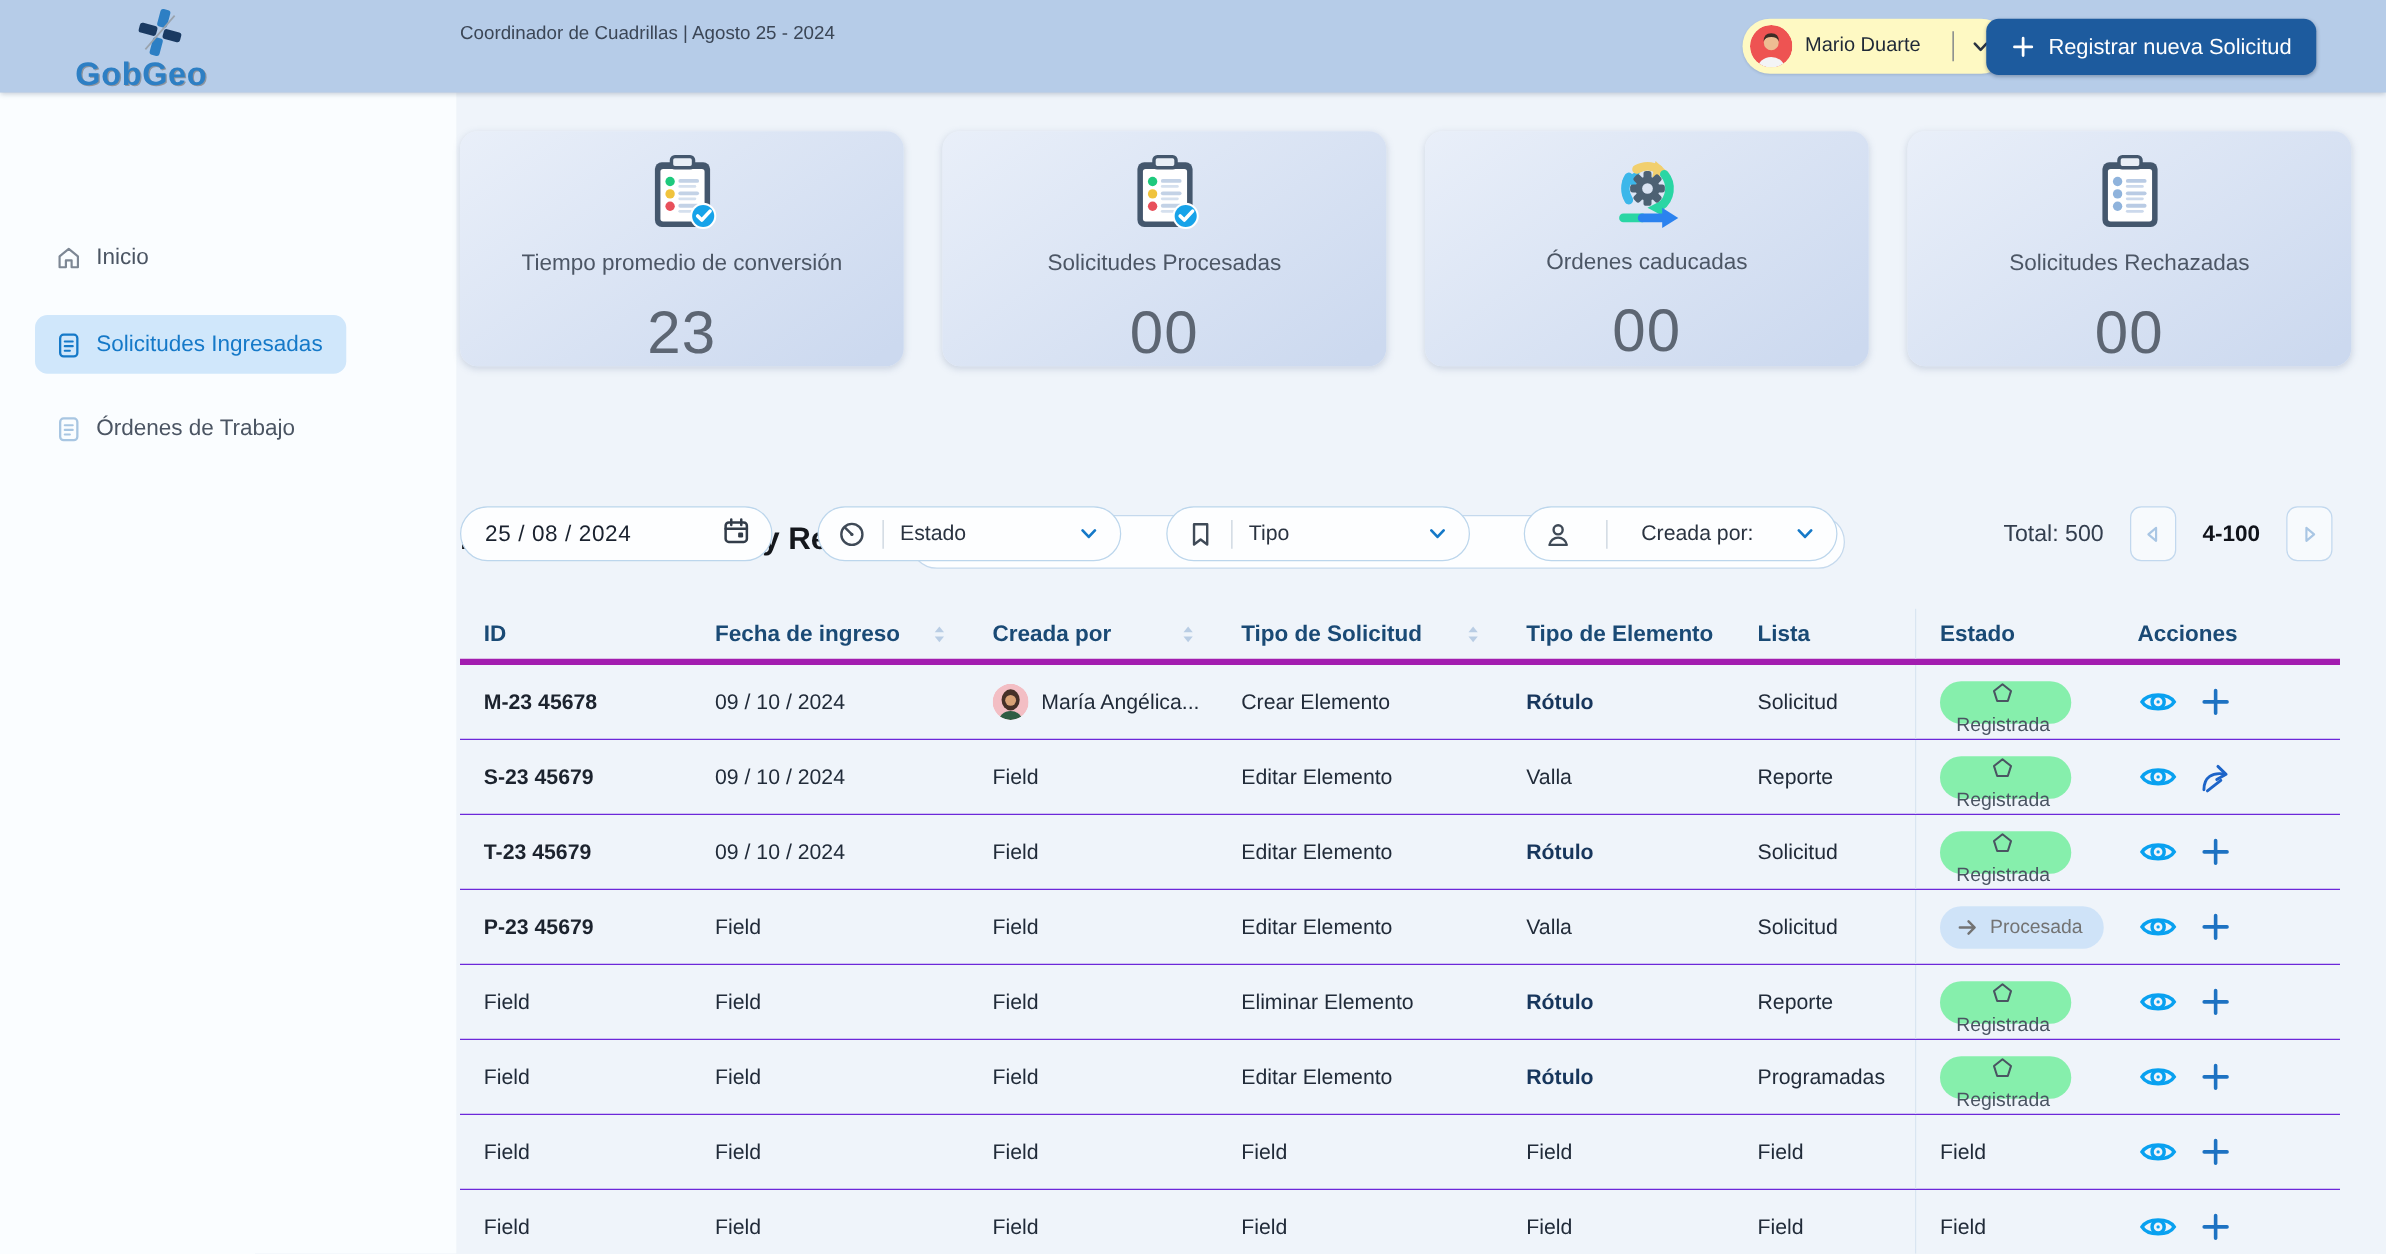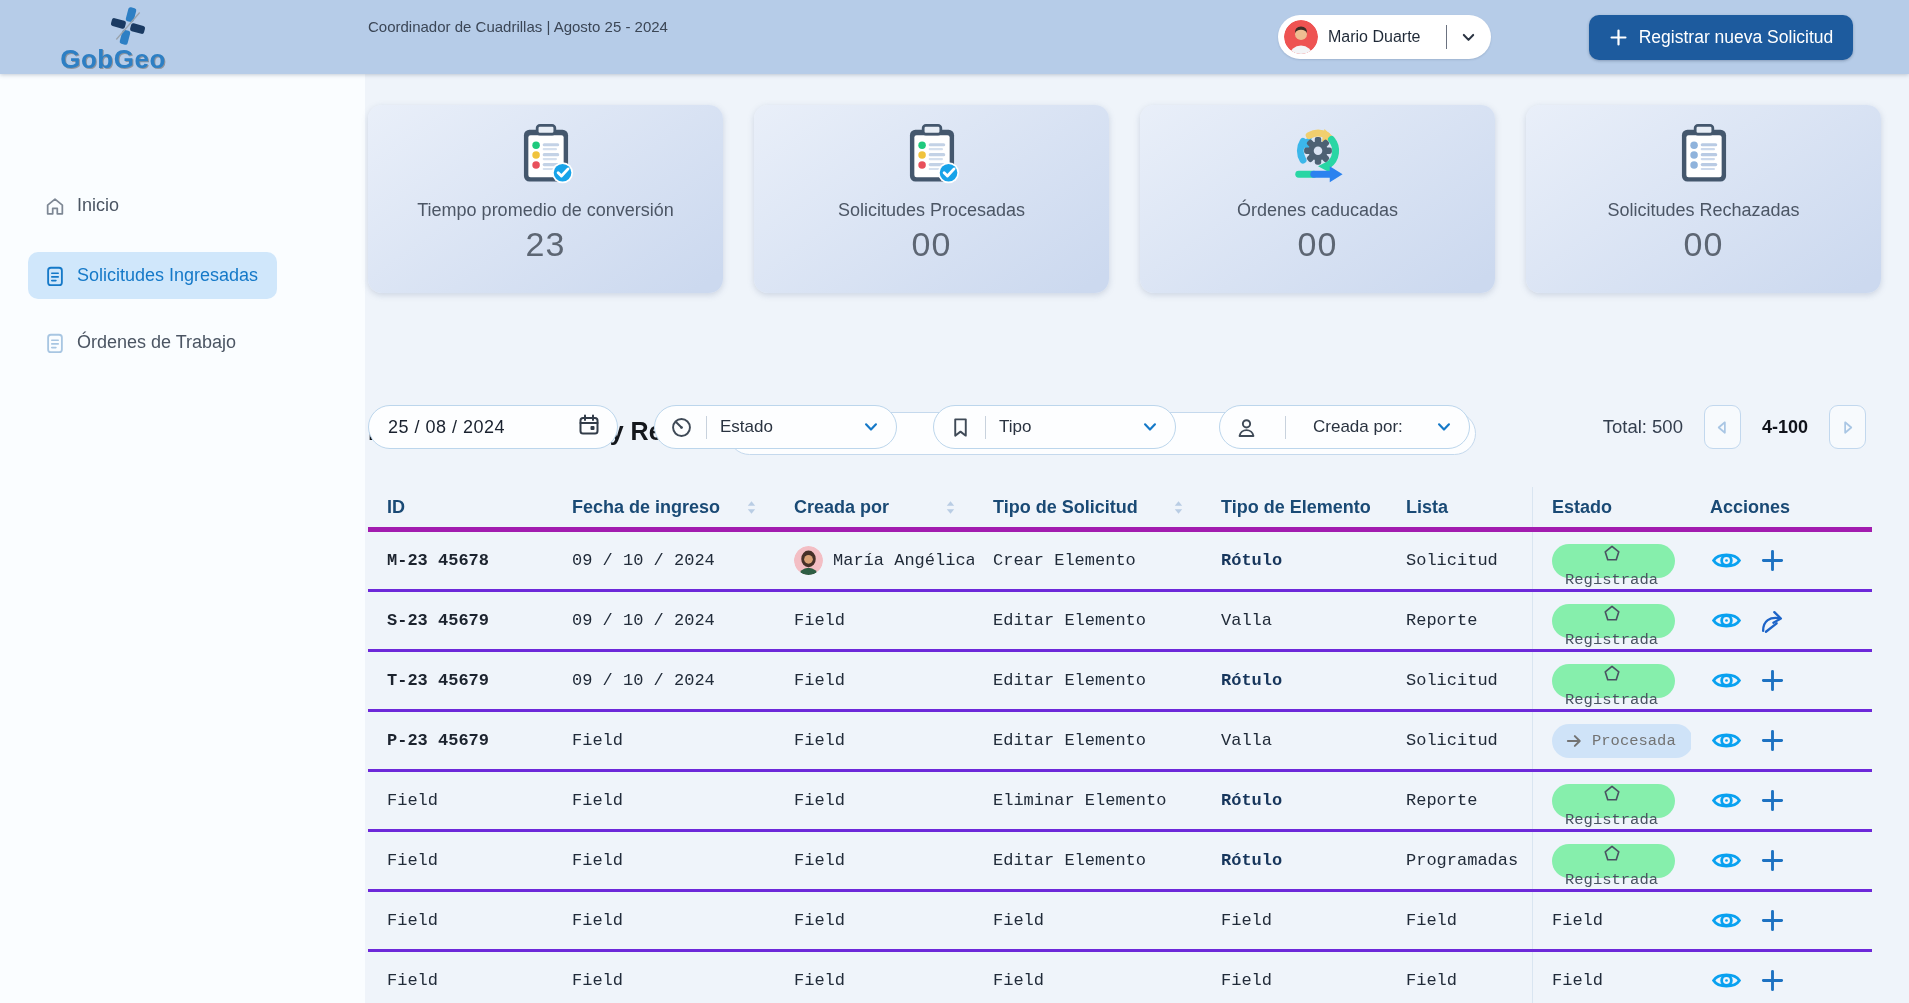--- a/index.html
+++ b/index.html
@@ -11,21 +11,21 @@
   .header { position:absolute; left:0; top:0; width:1909px; height:74px; background:#b6cce8;
             box-shadow:0 1px 4px rgba(40,60,90,.25); z-index:20; }
   .logo { position:absolute; left:38px; top:2px; width:150px; height:70px; cursor:pointer; }
   .logo-pin { position:absolute; left:72px; top:4px; width:36px; height:40px; }
   .logo-text { position:absolute; left:0; top:42px; width:150px; text-align:center;
                font-size:26px; font-weight:700; color:#2d7fc4; letter-spacing:.5px;
                text-shadow:1px 1px 0 #8d949e; }
   .titles { position:absolute; left:368px; top:11px; }
   .page-title { font-size:23px; font-weight:700; color:#0d1117; letter-spacing:.2px; }
   .page-subtitle { margin-top:7px; font-size:15px; color:#3b4656; }
-  .user-pill { position:absolute; left:1278px; top:15px; width:213px; height:44px; background:#ffffff;
+  .user-pill { position:absolute; left:1394px; top:15px; width:213px; height:44px; background:#fef9c3;
                border-radius:22px; display:flex; align-items:center; padding:0 14px 0 6px; cursor:pointer;
                box-shadow:0 1px 2px rgba(30,50,80,.15); }
   .user-avatar { width:34px; height:34px; border-radius:50%; overflow:hidden; flex:0 0 auto; }
   .user-name { margin-left:10px; font-size:16px; color:#1f2937; white-space:nowrap; }
   .user-div { width:1px; height:24px; background:#6b7280; margin:0 13px 0 auto; }
   .ic-chev-dark { width:17px; height:17px; color:#2b3442; }
   .register-btn { position:absolute; left:1589px; top:15px; width:264px; height:45px; background:#1d5b9e;
                   border:none; border-radius:10px; color:#fff; display:flex; align-items:center; justify-content:center;
                   gap:11px; font-family:inherit; font-size:17.5px; cursor:pointer; box-shadow:0 1px 3px rgba(20,40,70,.3); }
   .ic-plus-w { width:19px; height:19px; color:#fff; }
@@ -43,21 +43,21 @@
   .main { position:absolute; left:365px; top:74px; width:1544px; height:929px; }
 
   .cards { position:absolute; left:3px; top:31px; display:flex; gap:31px; }
   .stat-card { width:355px; height:188px; border-radius:14px;
                background:linear-gradient(145deg,#e9eff9 0%,#ccd9ef 95%);
                box-shadow:0 2px 6px rgba(110,130,165,.28);
                display:flex; flex-direction:column; align-items:center; }
   .stat-icon { margin-top:17px; height:64px; display:flex; align-items:center; }
   .ic-clip { width:56px; height:64px; } .ic-cycle { width:66px; height:62px; }
   .stat-label { margin-top:14px; font-size:18px; color:#4c5665; }
-  .stat-value { margin-top:4px; font-size:34px; color:#5d6673; letter-spacing:1px; }
+  .stat-value { margin-top:18px; font-size:48px; color:#5d6673; letter-spacing:1px; }
 
   .list-head-title { position:absolute; left:3px; top:343px; font-size:25px; font-weight:700; color:#14171c; }
   .search-wrap { position:absolute; left:363px; top:338px; width:748px; height:43px; }
   .search-input { width:100%; height:100%; border:1.5px solid #c5d9ed; border-radius:21.5px; background:#fdfeff;
                   font-family:inherit; font-size:17px; color:#2a3340; padding:0 52px 0 22px; outline:none; }
   .search-input::placeholder { color:#707a88; }
   .search-icon { position:absolute; right:16px; top:10px; width:23px; height:23px; color:#5f6a78; cursor:pointer; }
 
   .filters { position:absolute; left:0; top:331px; width:1544px; height:44px;text-align:right; }
   .pill { position:absolute; top:0; height:44px; background:#fdfeff; border:1.5px solid #bcd6ec; border-radius:22px;
@@ -80,21 +80,21 @@
   .ic-tri { width:19px; height:19px; color:#a9c6e4; }
   .flip { transform:scaleX(-1); }
   .page-range { font-size:18px; font-weight:700; color:#10131a; }
 
   
   .table { position:absolute; left:3px; top:413px; width:1504px; }
   .thead, .tr { display:grid; grid-template-columns:185px 222px 199px 228px 185px 145px 159px 181px; align-items:center; }
   .thead { height:45px; border-bottom:5px solid #a21caf; }
   .th { padding-left:19px; font-size:18px; font-weight:600; color:#1a4a75; display:flex; align-items:center; white-space:nowrap; }
   .sort { margin-left:auto; margin-right:17px; width:13px; height:17px; flex:0 0 auto; cursor:pointer; }
-  .tr { height:60px; border-bottom:3px solid #6d28d9;font-family:Liberation Mono, monospace; }
+  .tr { height:60px; border-bottom:1px solid #6d28d9; }
   .td { padding-left:19px; font-size:17px; color:#212b39; white-space:nowrap; overflow:hidden; display:flex; align-items:center; }
   .td-id { font-weight:700; color:#1c232e; }
   .bold-navy { font-weight:700; color:#17365c; }
   .td-estado, .th-estado { border-left:1px solid #d9e5f1; height:100%; }
   .row-avatar { width:29px; height:29px; border-radius:50%; overflow:hidden; flex:0 0 auto; margin-right:10px; }
   .badge { height:34px; border-radius:17px; display:inline-flex; align-items:center; gap:9px;
            padding:0 17px 0 13px; font-size:15.5px; }
   .badge-gray { background:#86efac; color:#4a5462;flex-direction:column; }
   .badge-blue { background:#cfe3f8; color:#737373; }
   .ic-badge { width:18px; height:18px; flex:0 0 auto; }

